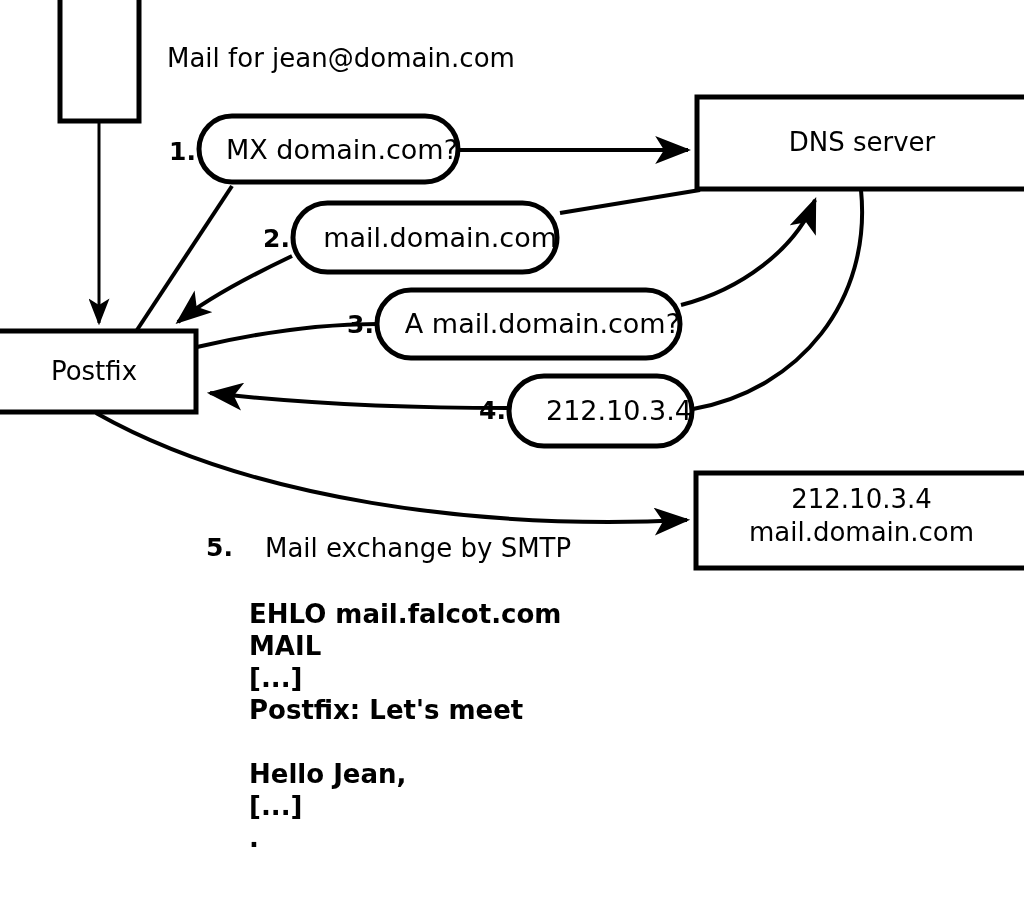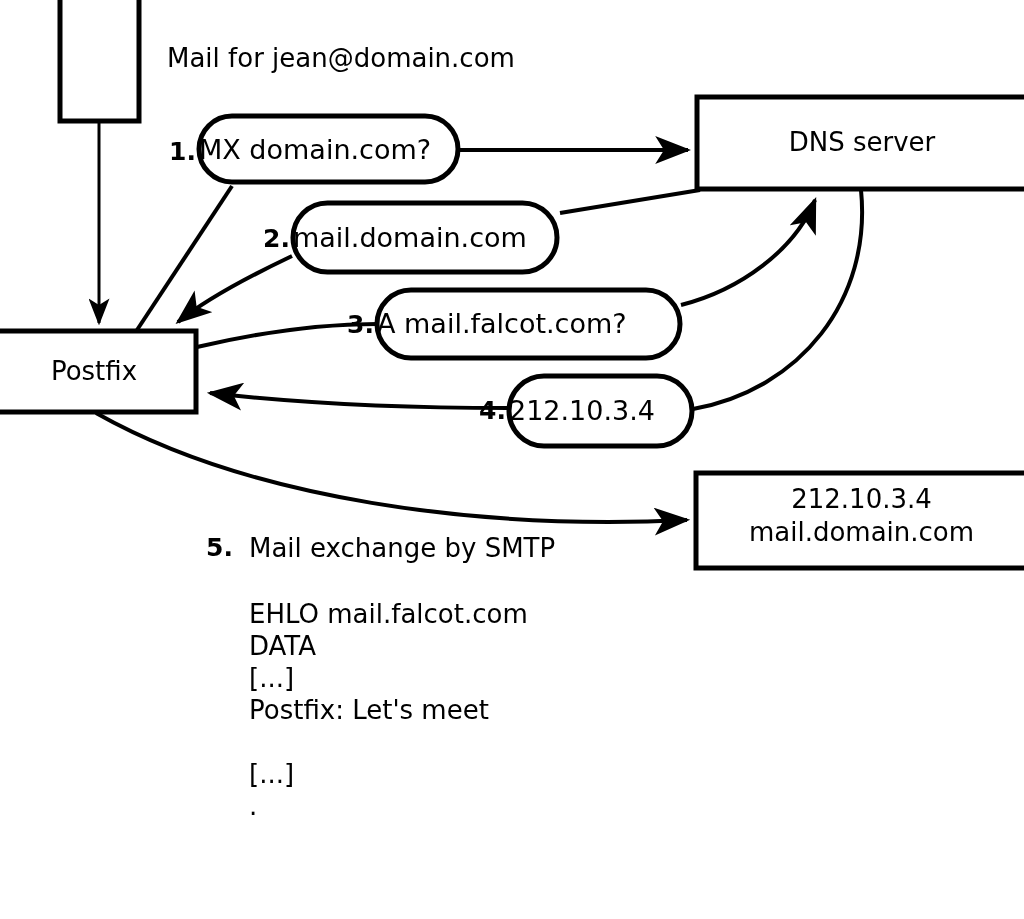--- a/index.html
+++ b/index.html
@@ -50,35 +50,36 @@
     color: #000000;
     white-space: pre;
     line-height: 1.0;
   }
   .node-label {
     font-size: 26px;
     text-align: center;
   }
   .pill-label {
     font-size: 27px;
-    text-align: left;
+    text-align: right;
   }
   .step-num {
     font-size: 25px;
     font-weight: bold;
   }
   .caption {
     font-size: 26px;
   }
   .smtp-block {
     position: absolute;
     color: #000;
     font-size: 26px;
     line-height: 32px;
     white-space: pre;
+    font-weight: bold;
   }
 </style>
 </head>
 <body>
 
 <div id="canvas">
 
   <svg class="layer" viewBox="0 0 1024 919">
     <defs>
       <marker id="arrowhead" markerWidth="9" markerHeight="7" refX="8.2" refY="3.5" orient="auto" markerUnits="strokeWidth">
@@ -133,23 +134,23 @@
 
   <div class="txt node-label" style="left:696px; top:519px; width:331px;">mail.domain.com</div>
 
   <div class="txt step-num" style="left:169px; top:139px;">1.</div>
   <div class="txt pill-label" style="left:199px; top:136px; width:259px;">MX domain.com?</div>
 
   <div class="txt step-num" style="left:263px; top:226px;">2.</div>
   <div class="txt pill-label" style="left:293px; top:224px; width:264px;">mail.domain.com</div>
 
   <div class="txt step-num" style="left:347px; top:312px;">3.</div>
-  <div class="txt pill-label" style="left:377px; top:310px; width:303px;">A mail.falcot.com?</div>
+  <div class="txt pill-label" style="left:377px; top:310px; width:303px;">A mail.domain.com?</div>
 
   <div class="txt step-num" style="left:479px; top:398px;">4.</div>
   <div class="txt pill-label" style="left:509px; top:397px; width:183px;">212.10.3.4</div>
 
   <div class="txt step-num" style="left:206px; top:535px;">5.</div>
-  <div class="txt caption" style="left:249px; top:535px;">Mail exchange by SMTP</div>
+  <div class="txt caption" style="left:265px; top:535px;">Mail exchange by SMTP</div>
 
-  <div class="smtp-block" style="left:249px; top:598px;"><div>EHLO mail.falcot.com</div><div>DATA</div><div>[...]</div><div>Postfix: Let's meet</div><div>&nbsp;</div><div>[...]</div><div>.</div></div>
+  <div class="smtp-block" style="left:249px; top:598px;"><div>EHLO mail.falcot.com</div><div>MAIL</div><div>[...]</div><div>Postfix: Let's meet</div><div>&nbsp;</div><div>Hello Jean,</div><div>[...]</div><div>.</div></div>
 
 </div>
 
 </body></html>

